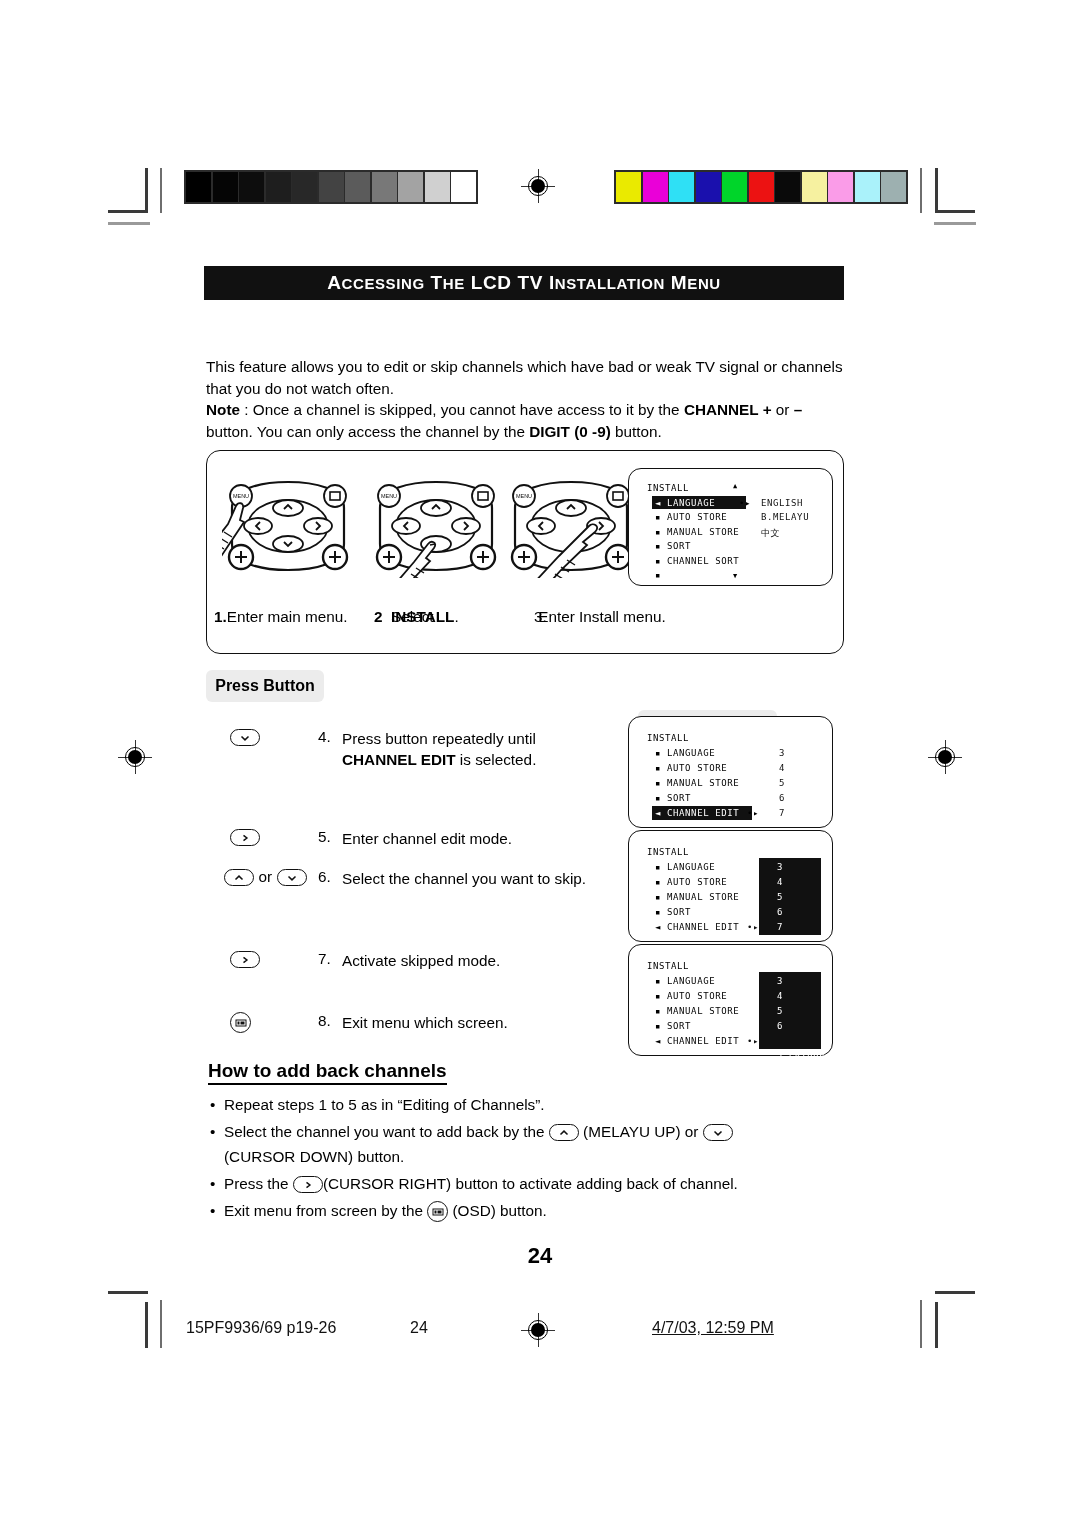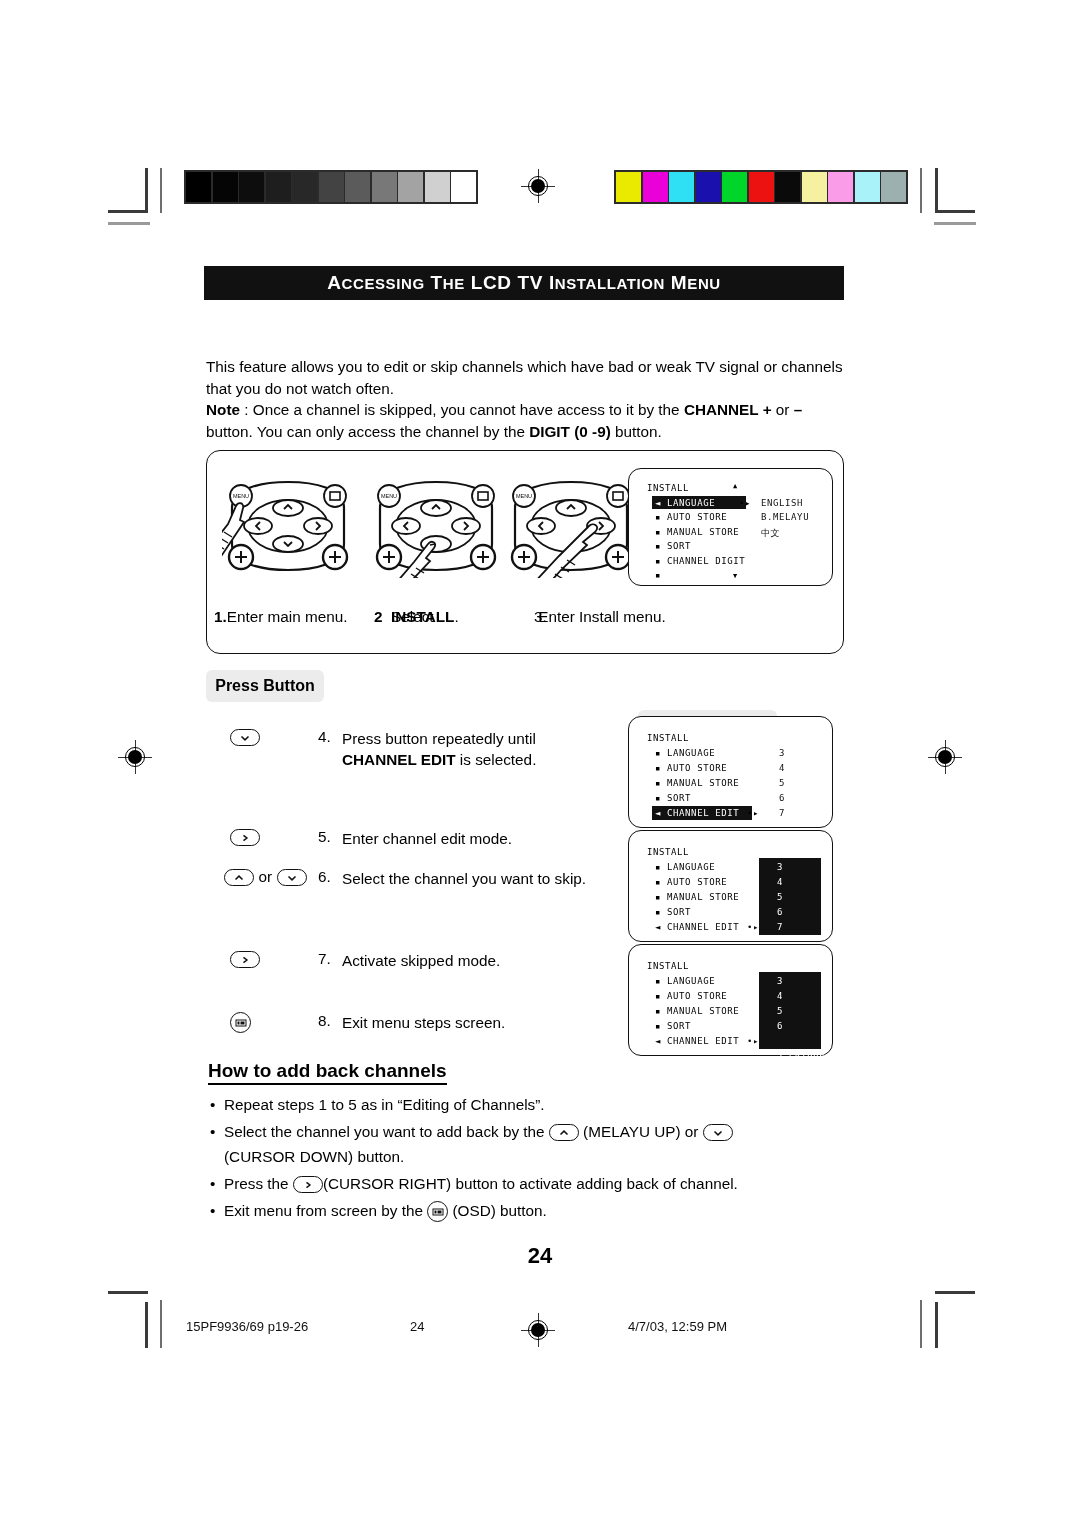--- a/index.html
+++ b/index.html
@@ -72,21 +72,21 @@
 
   h3.howto{position:absolute;left:208px;top:1060px;font-size:19px;font-weight:bold;border-bottom:2px solid #000;padding-bottom:1px;margin:0;display:inline-block;}
 
   .bullets{position:absolute;left:208px;top:1092px;width:640px;font-size:15.3px;line-height:25px;}
   .bullets .row{position:relative;padding-left:16px;margin-bottom:2px;}
   .bullets .row::before{content:"\2022";position:absolute;left:2px;top:0;}
   .bullets b{font-weight:normal;}
 
   .pagenum{position:absolute;left:0;top:1243px;width:1080px;text-align:center;font-size:22px;font-weight:bold;}
 
-  .footline{position:absolute;font-size:13px;color:#111;font-family:"Liberation Sans",sans-serif;}
+  .footline{position:absolute;font-size:16px;color:#111;font-family:"Liberation Sans",sans-serif;}
 </style>
 </head>
 <body>
 
 <div class="page">
 
   <div class="cropmark" style="left:108px;top:168px;width:45px;height:45px;">
     <i style="left:0;top:42px;width:40px;height:3px;"></i>
     <i style="left:37px;top:0;width:3px;height:45px;"></i>
   </div>
@@ -262,21 +262,21 @@
         <div class="osd-line" style="left: 18px; top: 14px;">INSTALL</div>
         <div class="osd-hl" style="left: 23px; top: 26.5px; width: 94px; height: 13.5px;"></div>
         <div class="osd-line osd-w" style="left: 26px; top: 28.5px;">◄ LANGUAGE</div>
         <div class="osd-line" style="left: 110px; top: 28.5px;">•▸</div>
         <div class="osd-line" style="left: 132px; top: 28.5px; color: rgb(17, 17, 17);">ENGLISH</div>
         <div class="osd-line" style="left: 26px; top: 43px;">▪ AUTO STORE</div>
         <div class="osd-line" style="left: 132px; top: 43px; color: rgb(17, 17, 17);">B.MELAYU</div>
         <div class="osd-line" style="left: 26px; top: 57.5px;">▪ MANUAL STORE</div>
         <div class="osd-line" style="left: 132px; top: 57.5px; color: rgb(17, 17, 17);">中文</div>
         <div class="osd-line" style="left: 26px; top: 72px;">▪ SORT</div>
-        <div class="osd-line" style="left: 26px; top: 86.5px;">▪ CHANNEL DIGIT</div>
+        <div class="osd-line" style="left: 26px; top: 86.5px;">▪ CHANNEL SORT</div>
         <div class="osd-line" style="left: 26px; top: 101px;">▪ </div>
         <div class="osd-line" style="left: 104px; top: 13px; font-size: 7px;">▲</div>
         <div class="osd-line" style="left: 104px; top: 103px; font-size: 7px;">▼</div>
       </div>
   </div>
 
   <div class="steps-row" style="height:22px;">
     <span style="left:0px;top:0;"><b>1.</b> <span>Enter main menu.</span></span>
     <span style="left:160px;top:0;"><b>2</b>&nbsp; <span>Select </span><b>INSTALL</b><span>.</span></span>
     <span style="left:320px;top:0;"><span>3.</span>&nbsp; <span>Enter Install menu.</span></span>
@@ -307,21 +307,21 @@
           </svg></span></div>
       <div class="pnum" style="left: 112px; top: 148px;">6.</div>
       <div class="ptxt" style="left: 136px; top: 148px; width: 280px;">Select the channel you want to skip.</div>
       <div class="pbtn" style="left: 24px; top: 230px;"><span class="btn-oval"><svg width="13" height="9" viewBox="0 0 13 9">
             <path d="M5,1.8 L8.4,4.5 L5,7.2" fill="none" stroke="#111" stroke-width="1.5"></path>
           </svg></span></div>
       <div class="pnum" style="left: 112px; top: 230px;">7.</div>
       <div class="ptxt" style="left: 136px; top: 230px; width: 280px;">Activate skipped mode.</div>
       <div class="pbtn" style="left: 24px; top: 292px;"><span class="btn-circ"><span class="osdg"></span></span></div>
       <div class="pnum" style="left: 112px; top: 292px;">8.</div>
-      <div class="ptxt" style="left: 136px; top: 292px; width: 280px;">Exit menu steps screen.</div>
+      <div class="ptxt" style="left: 136px; top: 292px; width: 280px;">Exit menu which screen.</div>
     </div>
 
   <div class="osd" style="left:628px;top:716px;width:205px;height:112px;">
     <div class="osd-inner" id="osdR0">
         <div class="osd-line" style="left: 18px; top: 16px;">INSTALL</div>
         <div class="osd-line" style="left: 26px; top: 31px;">▪ LANGUAGE</div>
         <div class="osd-line" style="left: 150px; top: 31px; color: rgb(17, 17, 17);">3</div>
         <div class="osd-line" style="left: 26px; top: 46px;">▪ AUTO STORE</div>
         <div class="osd-line" style="left: 150px; top: 46px; color: rgb(17, 17, 17);">4</div>
         <div class="osd-line" style="left: 26px; top: 61px;">▪ MANUAL STORE</div>
@@ -390,15 +390,15 @@
     </div>
     <div class="row">
       <span>Exit menu from screen by the </span><span class="btn-circ"><span class="osdg"></span></span> <b>(OSD)</b><span> button.</span>
     </div>
   </div>
 
   <div class="pagenum">24</div>
 
   <div class="footline" style="left:186px;top:1319px;">15PF9936/69 p19-26</div>
   <div class="footline" style="left:410px;top:1319px;">24</div>
-  <div class="footline" style="left:628px;top:1319px;">4/7/03, 12:59 PM</div>
+  <div class="footline" style="left:652px;top:1319px;text-decoration:underline;">4/7/03, 12:59 PM</div>
 
 </div>
 
 </body></html>

